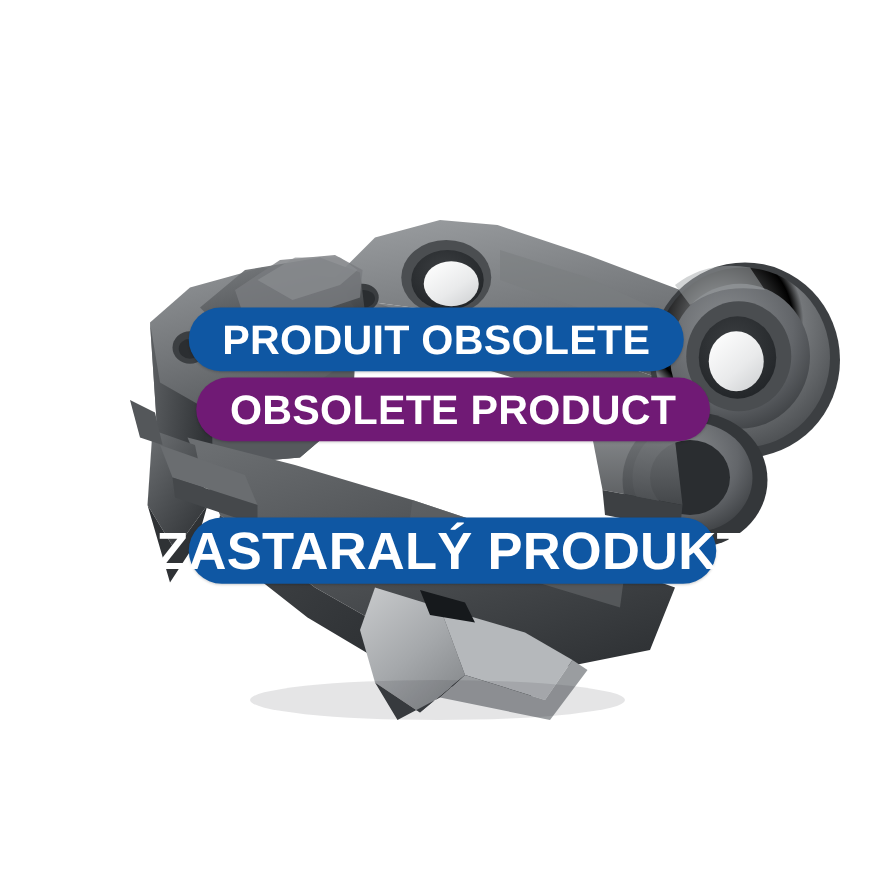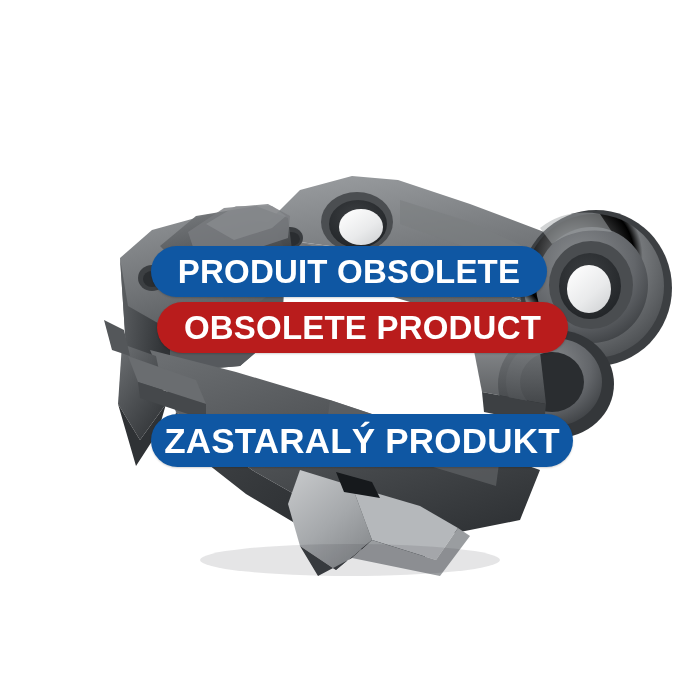--- a/index.html
+++ b/index.html
@@ -64,21 +64,21 @@
   }
 
   #banner-fr { left: 151px; top: 246px; width: 396px; height: 51px; }
   #banner-en { left: 157px; top: 302px; width: 411px; height: 51px; }
   #banner-es { left: 151px; top: 357px; width: 416px; height: 52px; }
   #banner-cs { left: 151px; top: 414px; width: 422px; height: 53px; }
 
   #banner-fr .banner-label { font-size: 33px; }
   #banner-en .banner-label { font-size: 33px; }
   #banner-es .banner-label { font-size: 33px; }
-  #banner-cs .banner-label { font-size: 35px; }
+  #banner-cs .banner-label { font-size: 42px; }
 </style>
 </head>
 <body>
 
 <div id="stage">
 
   <div id="product-render">
     <svg viewBox="0 0 700 700" xmlns="http://www.w3.org/2000/svg" aria-hidden="true">
       <defs>
         <linearGradient id="gArmTop" x1="0" y1="0" x2="0.35" y2="1">
@@ -236,21 +236,21 @@
       <ellipse cx="350" cy="560" rx="150" ry="16" fill="#2a2d30" opacity="0.12"></ellipse>
     </svg>
   </div>
 
   <div id="banner-stack">
 
     <div id="banner-fr" class="banner" style="background:#0f57a3;">
       <span class="banner-label" style="color: rgb(255, 255, 255);">PRODUIT OBSOLETE</span>
     </div>
 
-    <div id="banner-en" class="banner" style="background:#b91c1c;">
+    <div id="banner-en" class="banner" style="background:#701a75;">
       <span class="banner-label" style="color: rgb(255, 255, 255);">OBSOLETE PRODUCT</span>
     </div>
 
 
     <div id="banner-cs" class="banner" style="background:#0f57a3;">
       <span class="banner-label" style="color: rgb(255, 255, 255);">ZASTARALÝ PRODUKT</span>
     </div>
 
   </div>
 

